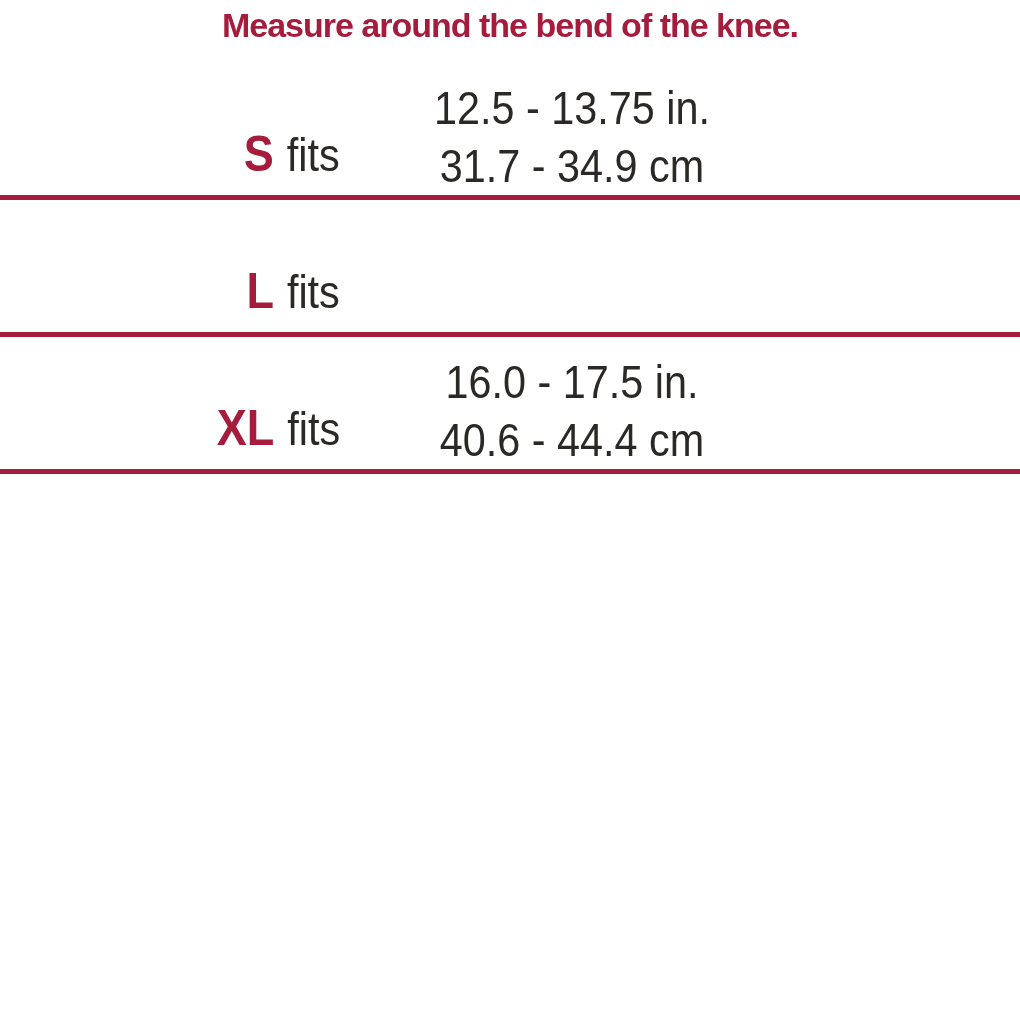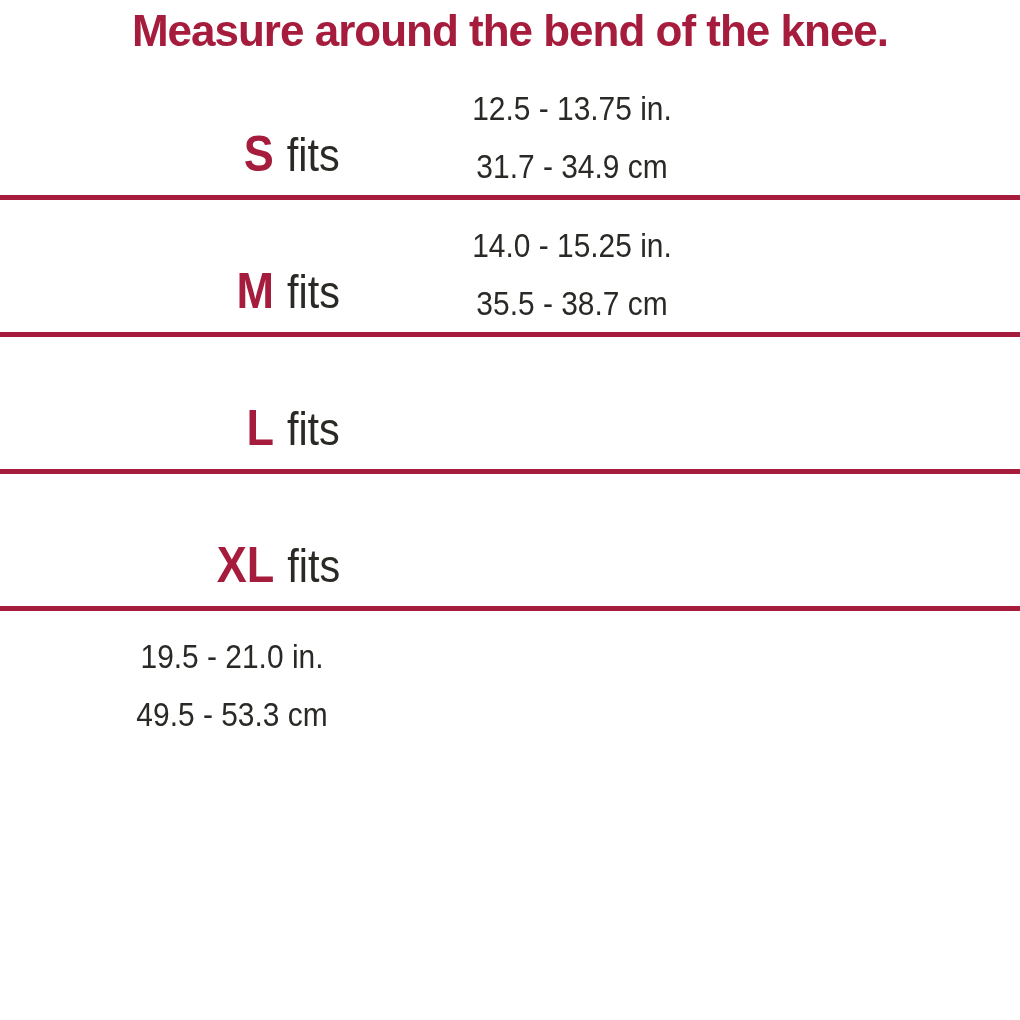--- a/index.html
+++ b/index.html
@@ -21,21 +21,21 @@
   }
   .page {
     width: 1020px;
     height: 1020px;
   }
   .chart-title {
     margin: 0;
     padding-top: 6px;
     height: 58px;
     text-align: center;
-    font-size: 44px;
+    font-size: 34px;
     font-weight: bold;
     letter-spacing: -1px;
     color: var(--accent);
     white-space: nowrap;
   }
   .size-table {
     width: 1020px;
   }
   .size-row {
     height: 137px;
@@ -66,21 +66,21 @@
     font-size: 46px;
     font-weight: normal;
     color: var(--text);
     margin-left: 10px;
   }
   .measure-cell {
     width: 440px;
     margin-left: 12px;
     text-align: center;
     color: var(--text);
-    font-size: 34px;
+    font-size: 47px;
     line-height: 58px;
     white-space: nowrap;
   }
   .measure-line {
     transform: scaleX(0.88);
     transform-origin: 50% 50%;
   }
 </style>
 </head>
 <body>
@@ -97,54 +97,42 @@
           <span class="size-label">S</span>
           <span class="fits-label">fits</span>
         </span>
       </div>
       <div class="measure-cell">
         <div class="measure-line">12.5 - 13.75 in.</div>
         <div class="measure-line">31.7 - 34.9 cm</div>
       </div>
     </div>
 
-    <div class="size-row">
-      <div class="size-cell">
-        <span class="size-cell-inner">
-          <span class="size-label">M</span>
-          <span class="fits-label">fits</span>
-        </span>
-      </div>
-      <div class="measure-cell">
-        <div class="measure-line">14.0 - 15.25 in.</div>
-        <div class="measure-line">35.5 - 38.7 cm</div>
-      </div>
-    </div>
 
     <div class="size-row">
       <div class="size-cell">
         <span class="size-cell-inner">
           <span class="size-label">L</span>
           <span class="fits-label">fits</span>
         </span>
       </div>
     </div>
 
     <div class="size-row">
       <div class="size-cell">
         <span class="size-cell-inner">
           <span class="size-label">XL</span>
           <span class="fits-label">fits</span>
         </span>
       </div>
+      <div class="measure-cell">
+        <div class="measure-line">16.0 - 17.5 in.</div>
+        <div class="measure-line">40.6 - 44.4 cm</div>
+      </div>
     </div>
 
 
     <div class="size-row">
-      <div class="measure-cell">
-        <div class="measure-line">19.5 - 21.0 in.</div>
-        <div class="measure-line">49.5 - 53.3 cm</div>
-      </div>
     </div>
 
 
   </div>
 </div>
 
 </body></html>

